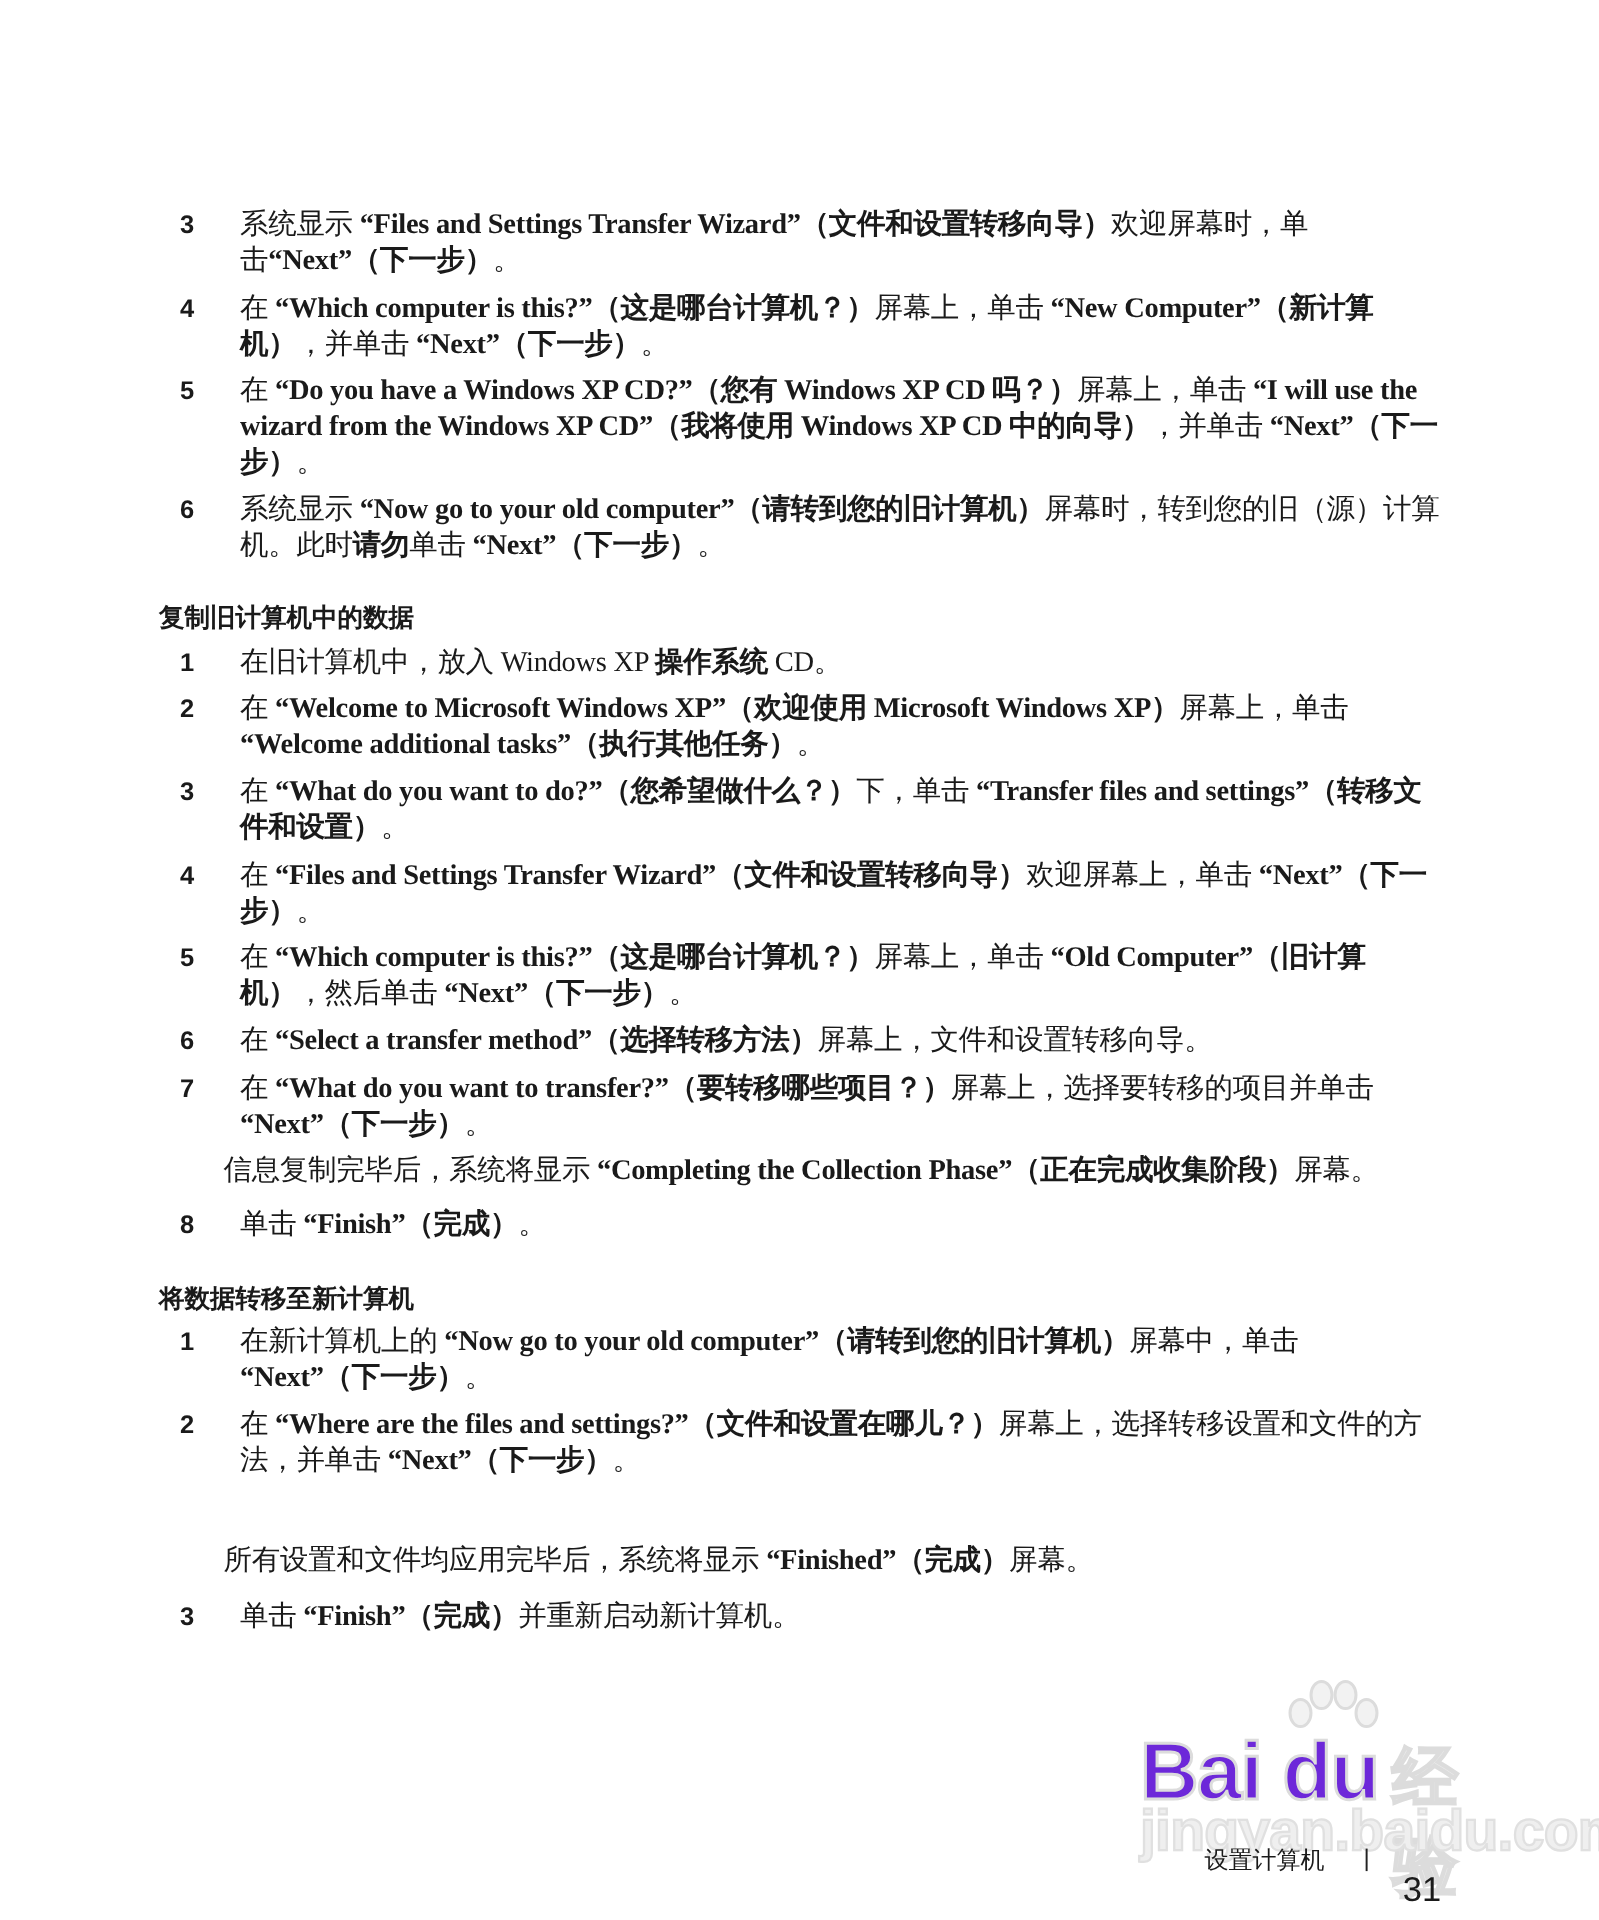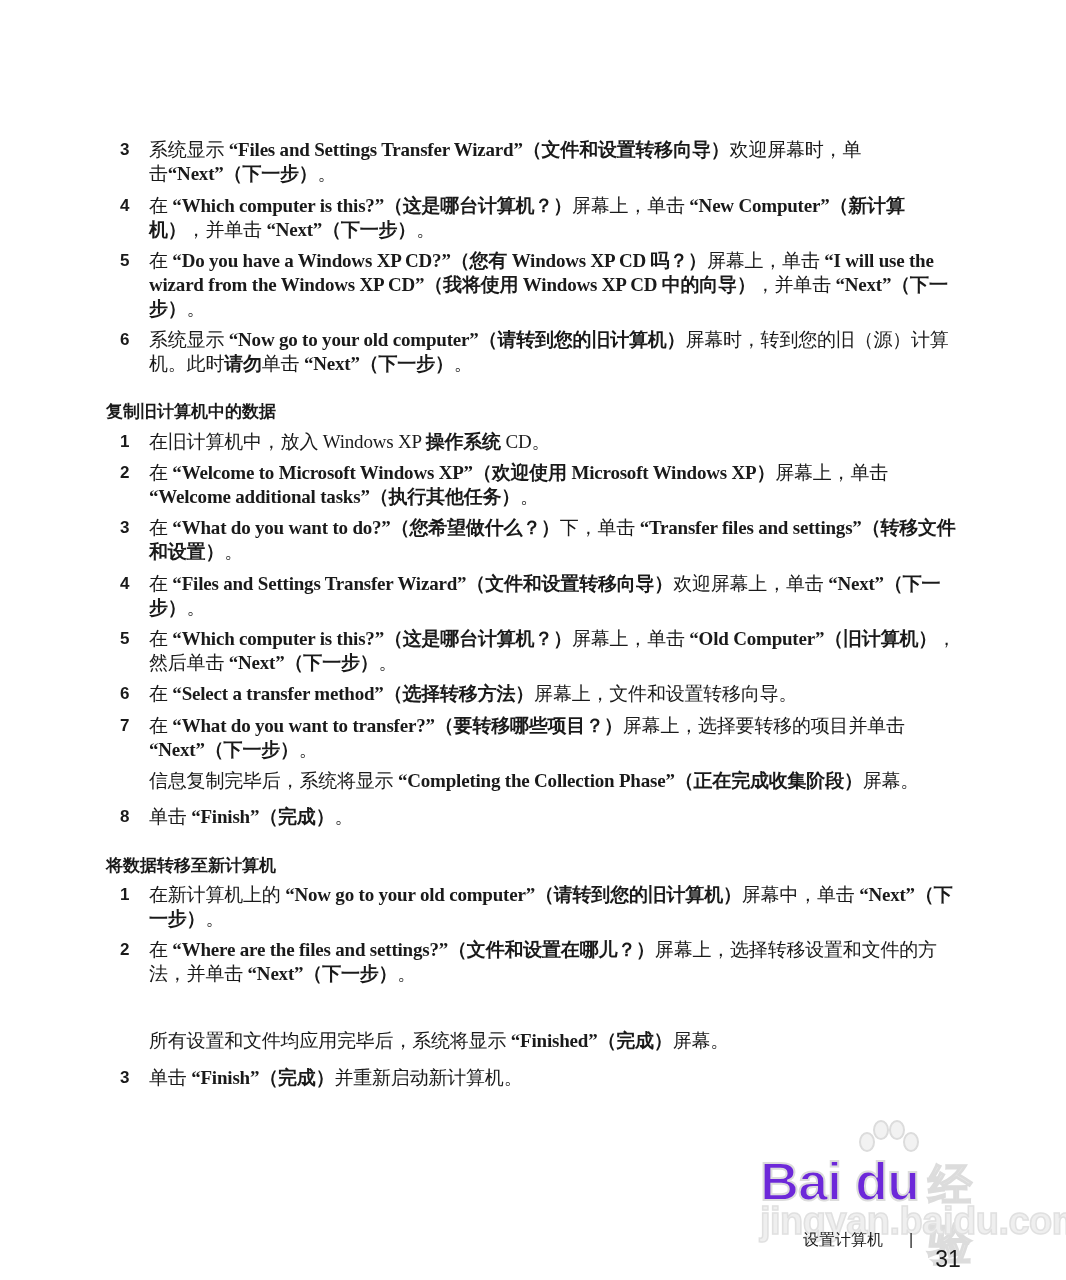--- a/index.html
+++ b/index.html
@@ -19,21 +19,21 @@
     }
     .step .num {
       position: absolute;
       left: 0;
       top: 0;
       font-family: "Liberation Sans", "DejaVu Sans", sans-serif;
       font-weight: bold;
       font-size: 17px;
     }
     .step .body {
-      margin-left: 29px;
+      margin-left: 40px;
       letter-spacing: -0.2px;
     }
     .b { font-weight: bold; }
     .para {
       position: absolute;
       left: 149px;
       width: 820px;
       line-height: 24px;
       letter-spacing: -0.2px;
     }

